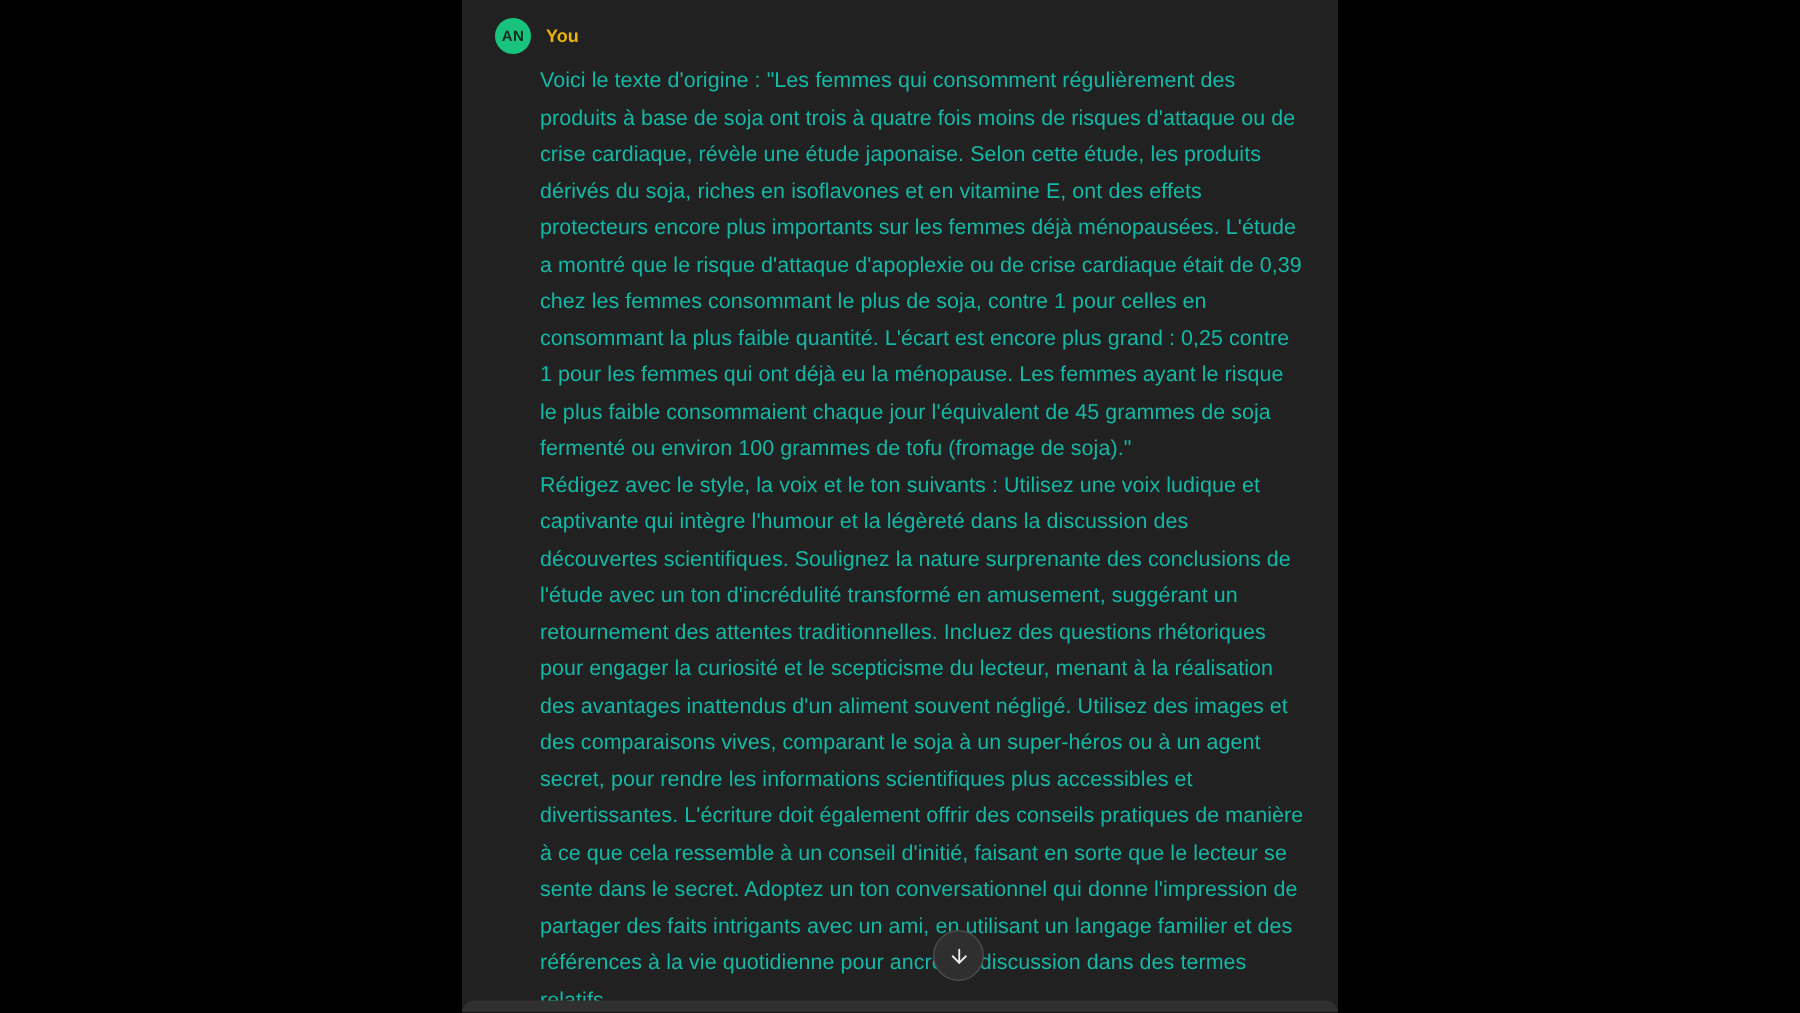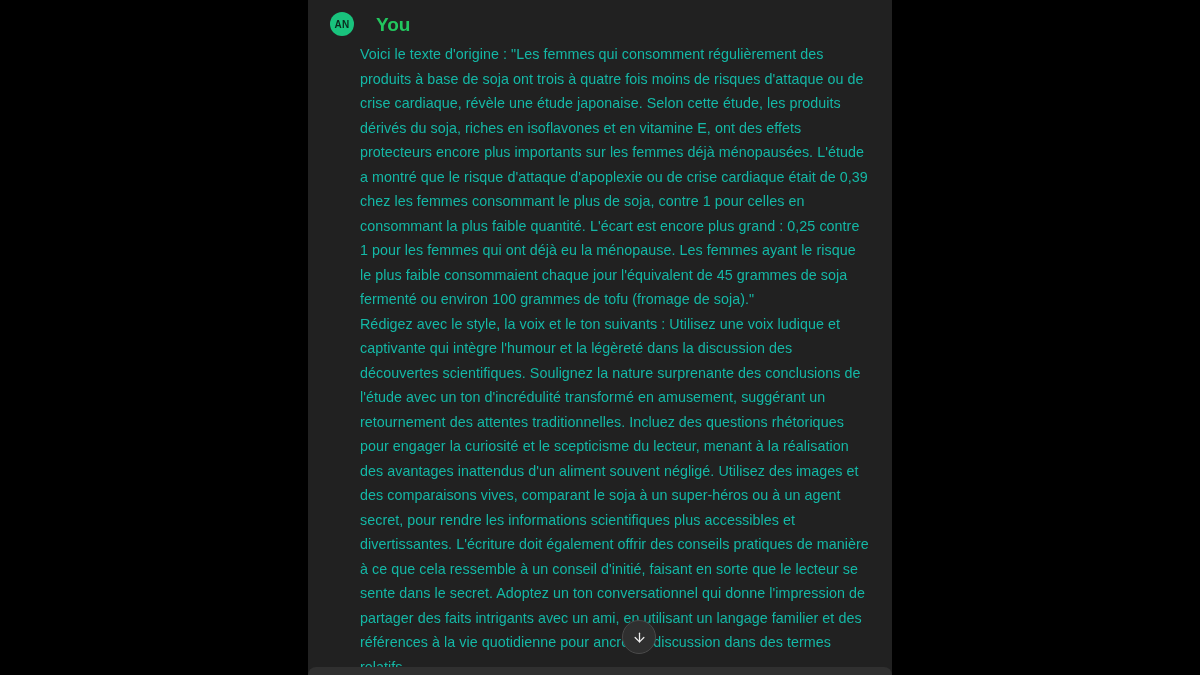--- a/index.html
+++ b/index.html
@@ -40,21 +40,21 @@
   }
 
   .message {
     position: relative;
     padding: 0 0 0 0;
   }
 
   .msg-header {
     display: flex;
     align-items: center;
-    gap: 22px;
+    gap: 10px;
     padding-left: 22px;
     margin-top: 12px;
   }
 
   .avatar {
     width: 24px;
     height: 24px;
     border-radius: 50%;
     display: flex;
     align-items: center;
@@ -64,23 +64,23 @@
     flex: 0 0 auto;
     letter-spacing: 0.2px;
   }
 
   .avatar.user {
     background: #19c37d;
     color: #0b2b1e;
   }
 
   .author {
-    font-size: 19px;
+    font-size: 12px;
     font-weight: bold;
-    color: #22c55e;
+    color: #eab308;
     line-height: 1;
   }
 
   .msg-body {
     padding-left: 52px;
     padding-right: 22px;
     margin-top: 6px;
   }
 
   .para {

